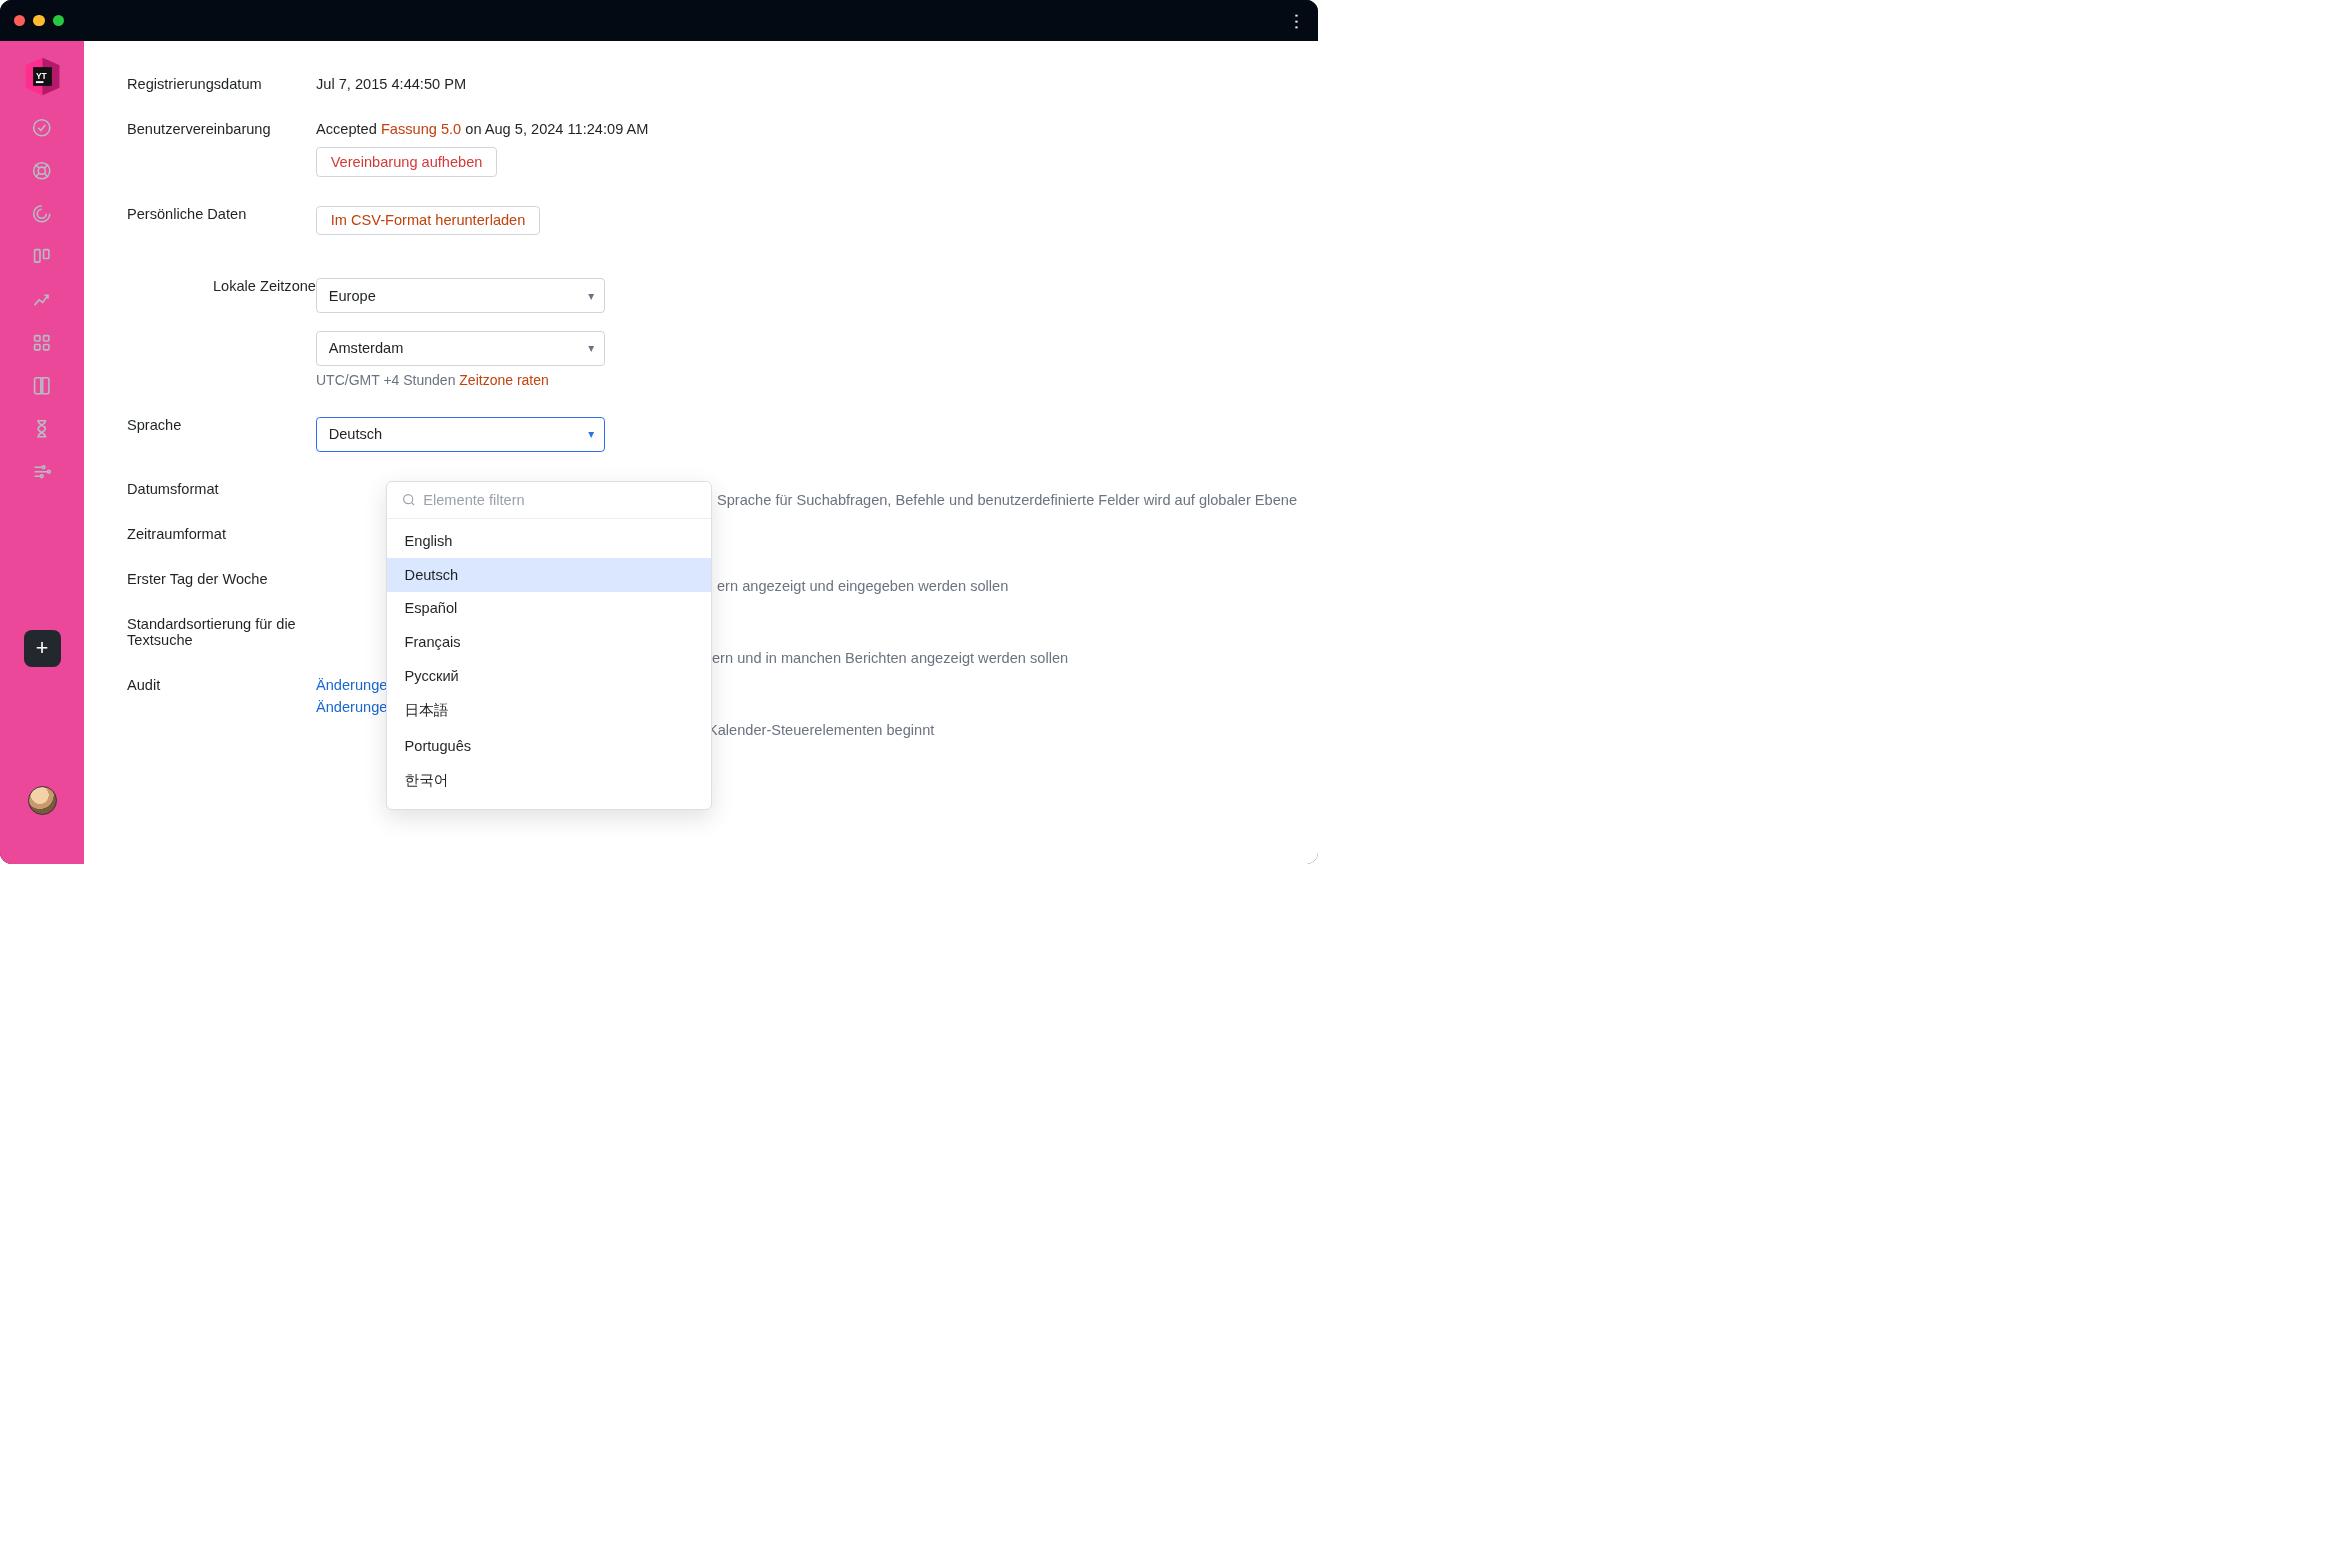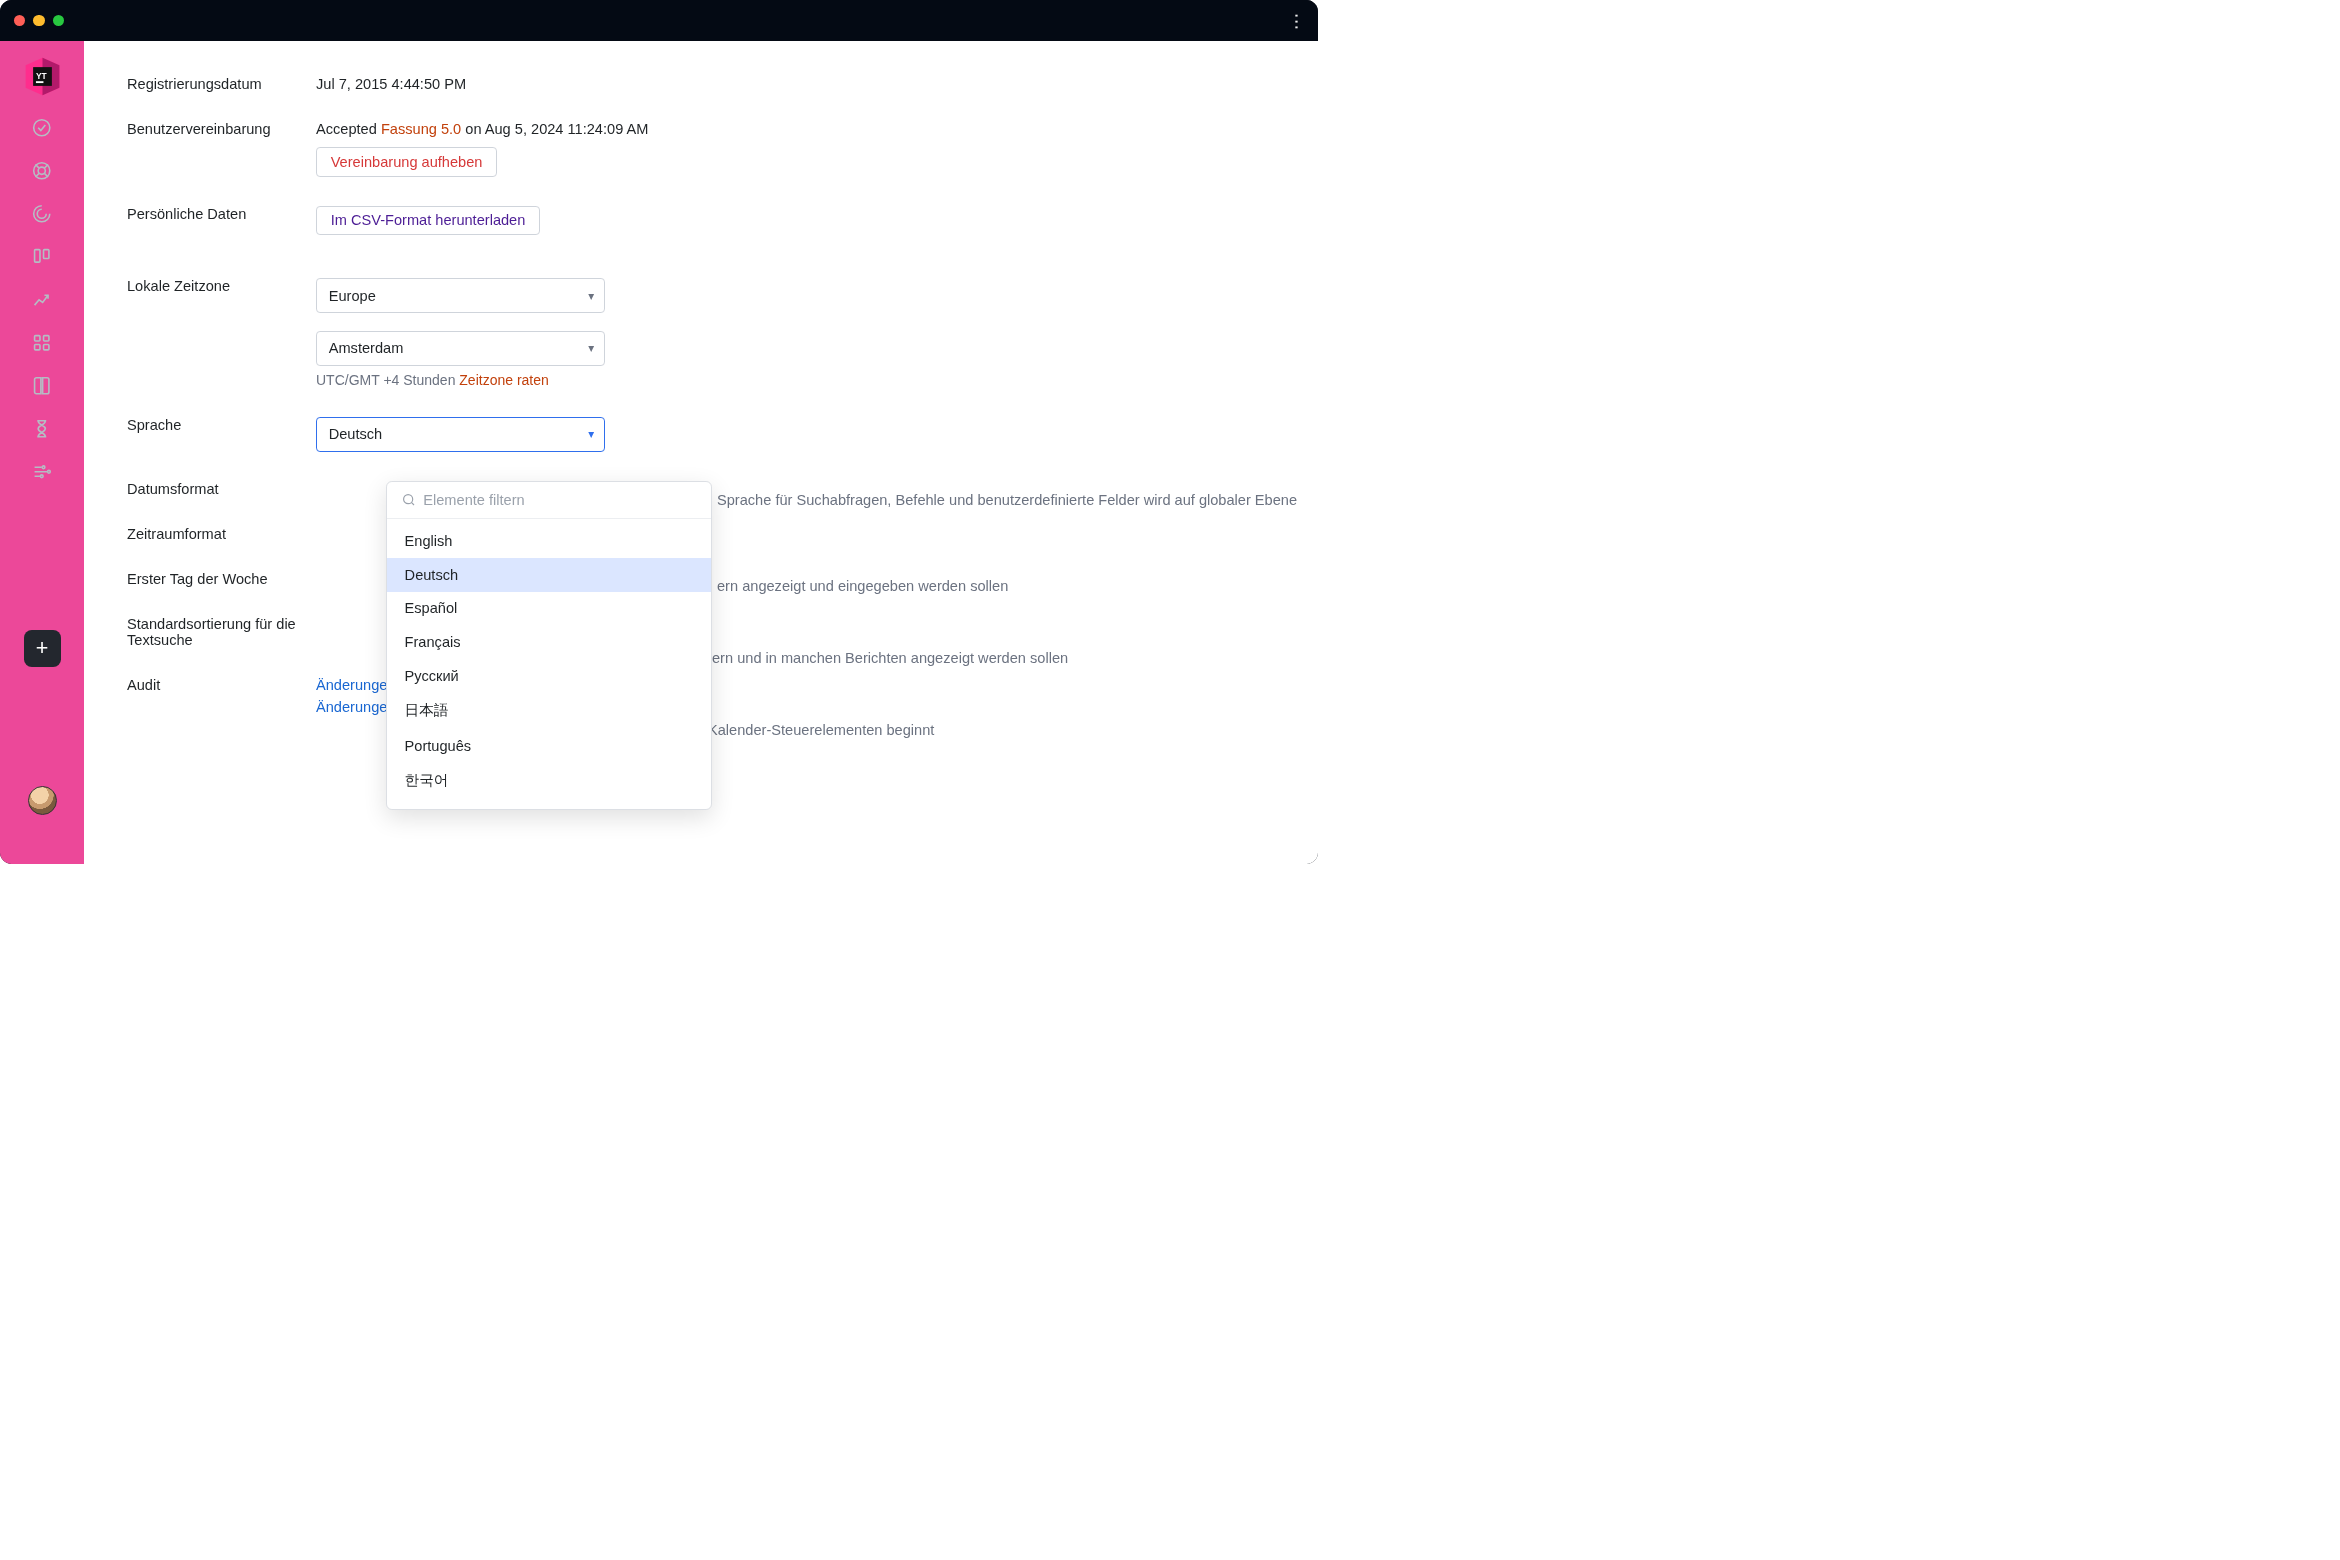--- a/index.html
+++ b/index.html
@@ -64,32 +64,32 @@
     border:1px solid #333;
   }
   .content {
     flex:1;
     background:#fff;
     padding: 35px 43px 0 43px;
     overflow:hidden;
     position:relative;
   }
   .row { display:flex; align-items:flex-start; margin-bottom: 29px; }
-  .row.tight { margin-bottom: 17.6px; }
+  .row.tight { margin-bottom: 17.6px; text-align: right; }
   .label-col { width: 189px; flex-shrink:0; color:#1f2326; }
   .value-col { flex:1; }
   .link { color:#c2410c; cursor:pointer; }
   .btn {
     display:inline-block;
     border:1px solid #cfd4db;
     border-radius:3.9px;
     background:#fff;
     padding:5.9px 13.7px;
     font-size:14.6px;
-    color:#4c1d95;
+    color:#c2410c;
   }
   .btn.danger { color:#d63939; }
   .select {
     display:flex;align-items:center;justify-content:space-between;
     width:289px;height:35px;
     border:1px solid #cfd4db;border-radius:3.9px;
     padding:0 9.8px 0 11.7px;background:#fff;
   }
   .select.active { border-color:#2f6fed; }
   .chev { color:#6b7280; font-size:11.7px; }

